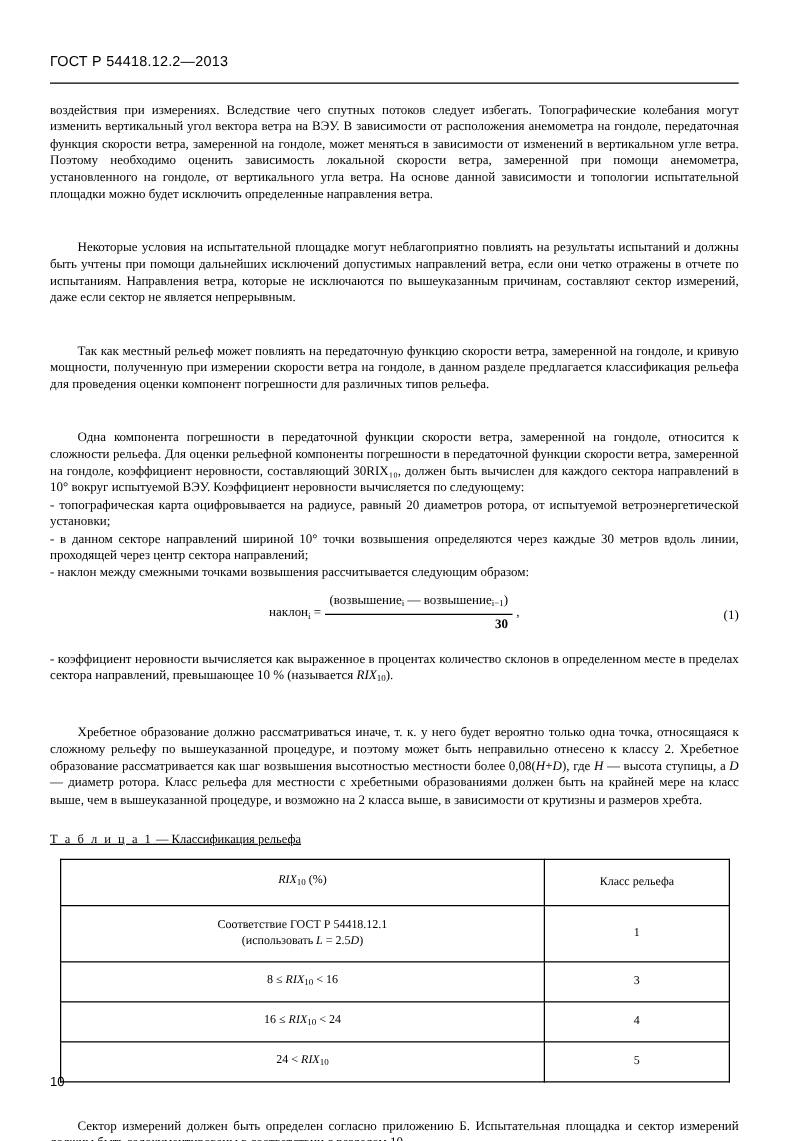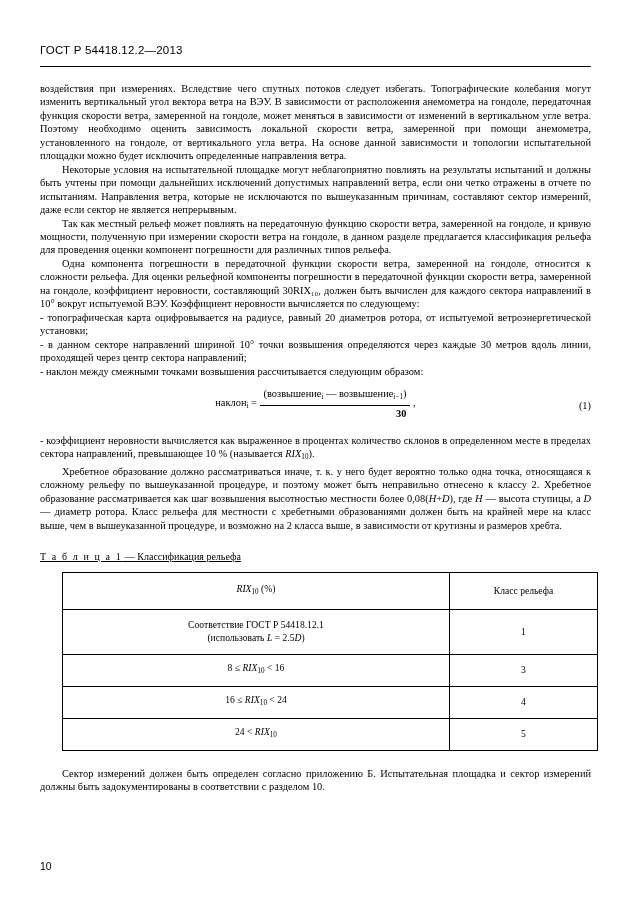--- a/index.html
+++ b/index.html
@@ -48,20 +48,21 @@
     line-height: 13.45px;
     text-align: justify;
   }
   p {
     margin: 0 0 0 0;
     text-align: justify;
     text-justify: inter-word;
   }
   p.ind {
     text-indent: 22px;
+    margin-top: 29px;
   }
   p.noind {
     text-indent: 0;
   }
   .formula-wrap {
     position: relative;
     margin: 9px 0 9px 0;
     height: 38px;
   }
   .formula {
@@ -103,21 +104,21 @@
     font-size: 10px;
     letter-spacing: 0px;
     text-decoration: underline;
   }
   .tbl-caption .sp {
     letter-spacing: 1.6px;
   }
   table.relief {
     border-collapse: collapse;
     width: 521px;
-    margin-left: 22px;
+    margin-left: 8px;
     font-size: 9.6px;
     table-layout: fixed;
   }
   table.relief td, table.relief th {
     border: 1px solid #000000;
     text-align: center;
     vertical-align: middle;
     padding: 5px 3px;
     font-weight: normal;
   }

